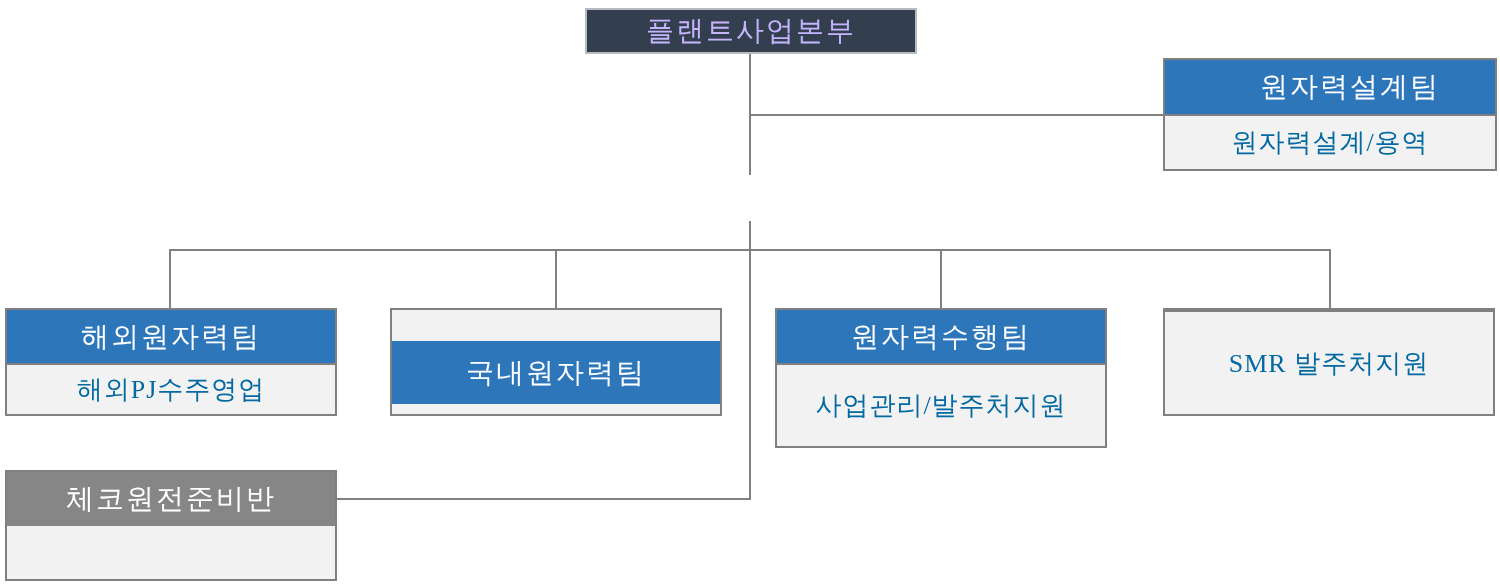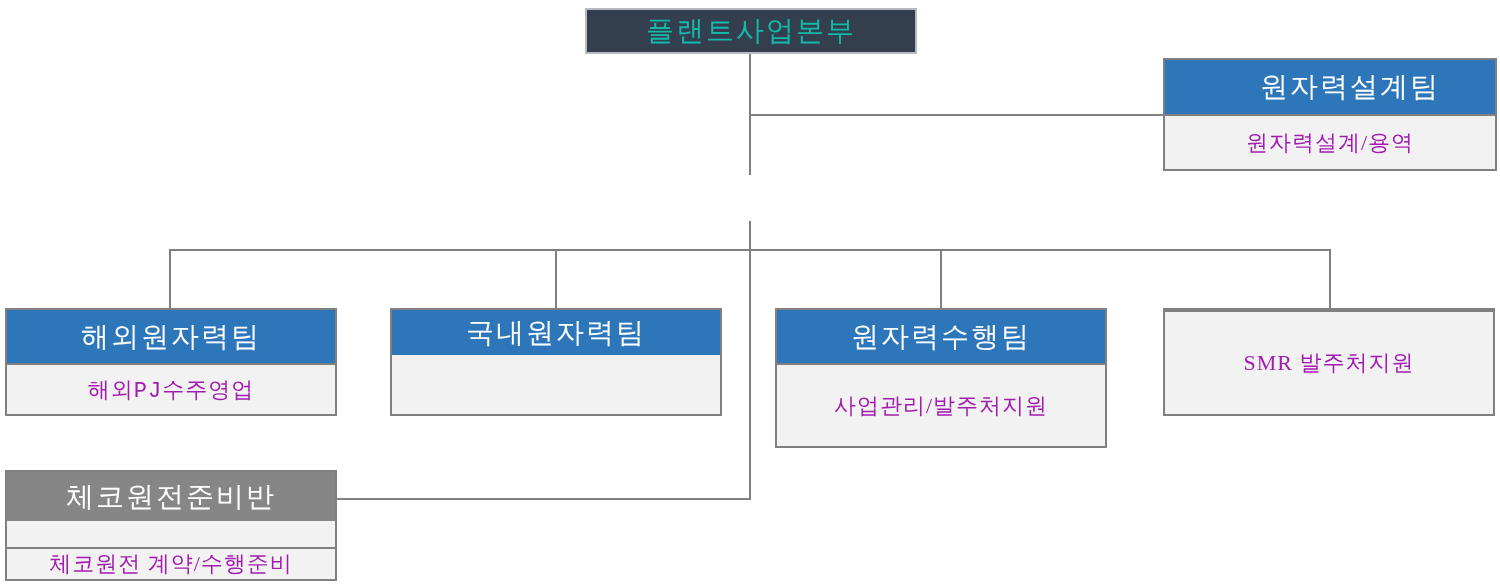--- a/index.html
+++ b/index.html
@@ -15,42 +15,42 @@
     width:1500px;height:588px;
     background:#ffffff;
     font-family:"Liberation Serif","DejaVu Serif",serif;
     overflow:hidden;
   }
   .line{position:absolute;background:var(--connector-line,#808080);}
   .node{position:absolute;box-sizing:border-box;text-align:center;}
   .solid{
     background:var(--navy-header,#333e4f);
     border:2px solid #b7bcc3;
-    color:#14b8a6;
+    color:#c4b5fd;
     display:flex;align-items:center;justify-content:center;
     font-size:28px;letter-spacing:2px;
   }
   .card{
     border:2px solid var(--connector-line,#808080);
     background:var(--light-body,#f2f2f2);
     display:flex;flex-direction:column;
   }
   .card .hdr{
     display:flex;align-items:center;justify-content:center;
     color:#ffffff;
     font-size:28px;letter-spacing:2px;
     background:var(--blue-header,#2d76ba);
   }
   .card.gray .hdr{background:var(--gray-header,#868686);}
   .card .bdy{
     flex:1;
     display:flex;align-items:center;justify-content:center;
     background:var(--light-body,#f2f2f2);
-    color:#a21caf;
-    font-size:22px;letter-spacing:1px;
+    color:#0369a1;
+    font-size:26px;letter-spacing:1px;
     border-top:2px solid var(--connector-line,#808080);
   }
 </style>
 </head>
 <body>
 
 <div class="canvas">
 
   <div class="line" style="left:749px;top:54px;width:2px;height:121px;"></div>
   <div class="line" style="left:750px;top:114px;width:413px;height:2px;"></div>
@@ -63,36 +63,35 @@
   <div class="line" style="left:337px;top:498px;width:413px;height:2px;"></div>
 
   <div class="node solid" style="left:585px;top:8px;width:332px;height:46px;">플랜트사업본부</div>
 
   <div class="node card" style="left:1163px;top:58px;width:334px;height:113px;">
     <div class="hdr" style="height:54px;padding-left:40px;">원자력설계팀</div>
     <div class="bdy">원자력설계/용역</div>
   </div>
 
 
-  <div class="node card" style="left:5px;top:308px;width:332px;height:108px;font-family:Liberation Mono, monospace;">
+  <div class="node card" style="left:5px;top:308px;width:332px;height:108px;">
     <div class="hdr" style="height:53px;">해외원자력팀</div>
     <div class="bdy">해외PJ수주영업</div>
   </div>
 
   <div class="node card" style="left:390px;top:308px;width:332px;height:108px;">
-    <div class="hdr" style="height:45px;">국내원자력팀</div>
+    <div class="hdr" style="height:63px;margin-top:31px;">국내원자력팀</div>
   </div>
 
   <div class="node card" style="left:775px;top:308px;width:332px;height:140px;">
     <div class="hdr" style="height:53px;">원자력수행팀</div>
     <div class="bdy">사업관리/발주처지원</div>
   </div>
 
   <div class="node card" style="left:1163px;top:308px;width:332px;height:108px;">
     <div class="bdy">SMR 발주처지원</div>
   </div>
 
   <div class="node card gray" style="left:5px;top:470px;width:332px;height:111px;gap:26px;">
     <div class="hdr" style="height:54px;">체코원전준비반</div>
-    <div class="bdy">체코원전 계약/수행준비</div>
   </div>
 
 </div>
 
 </body></html>

